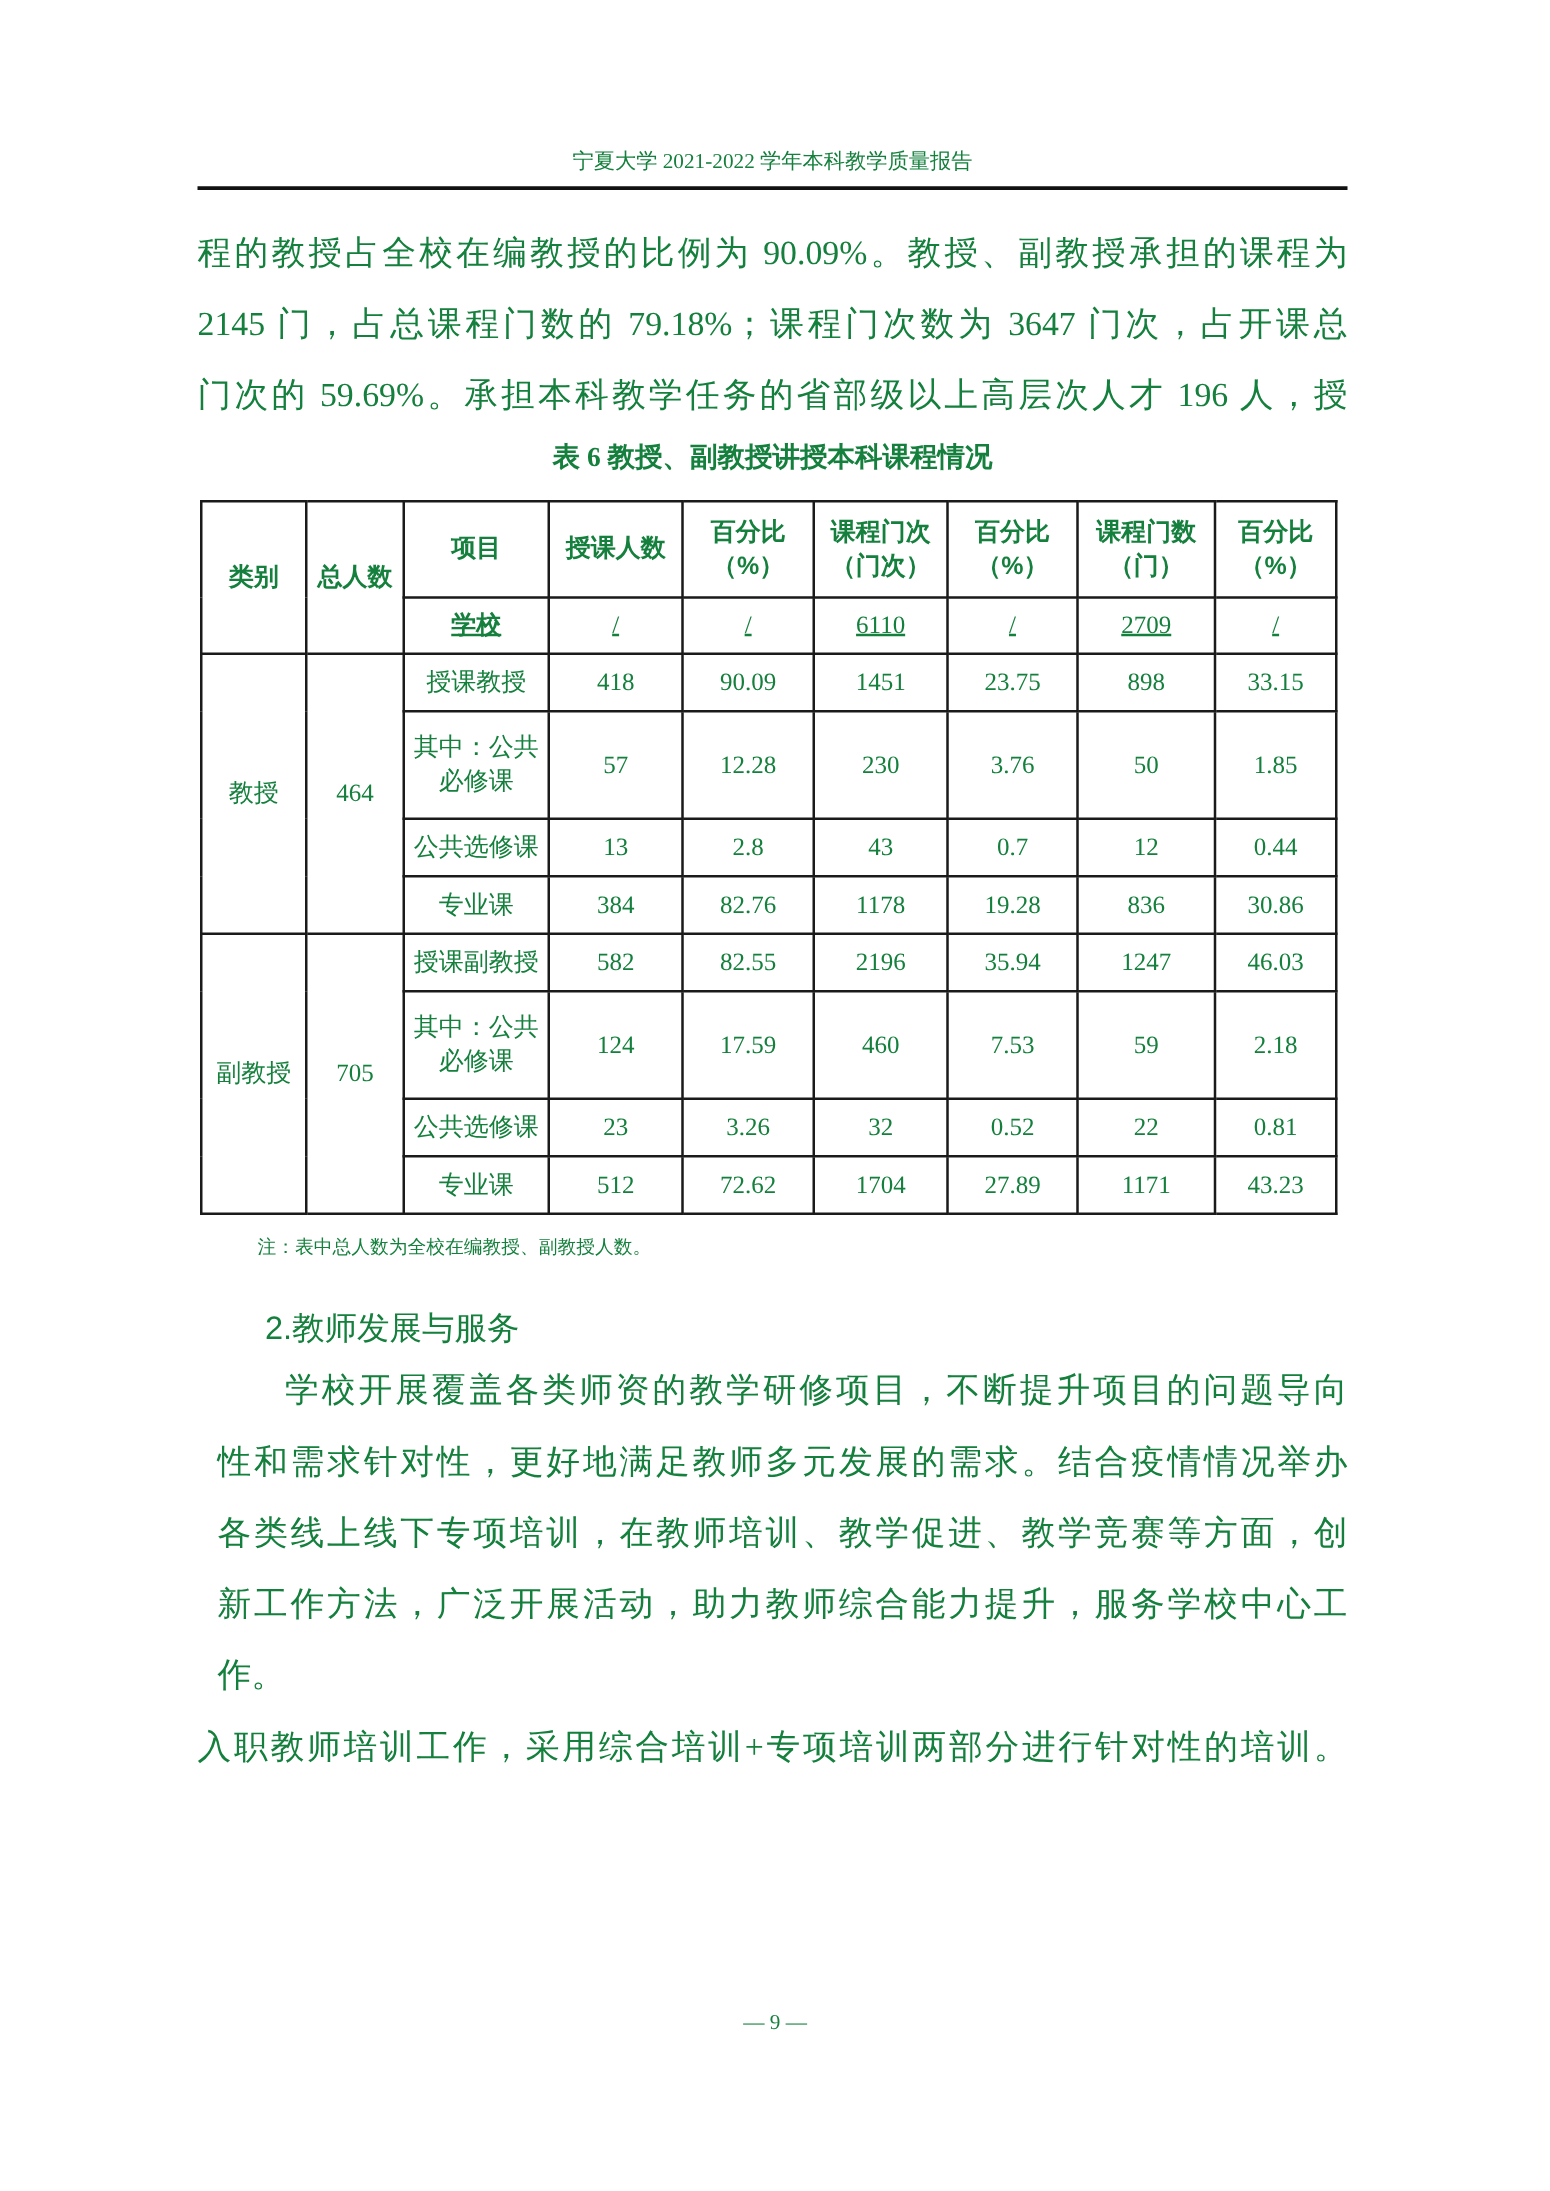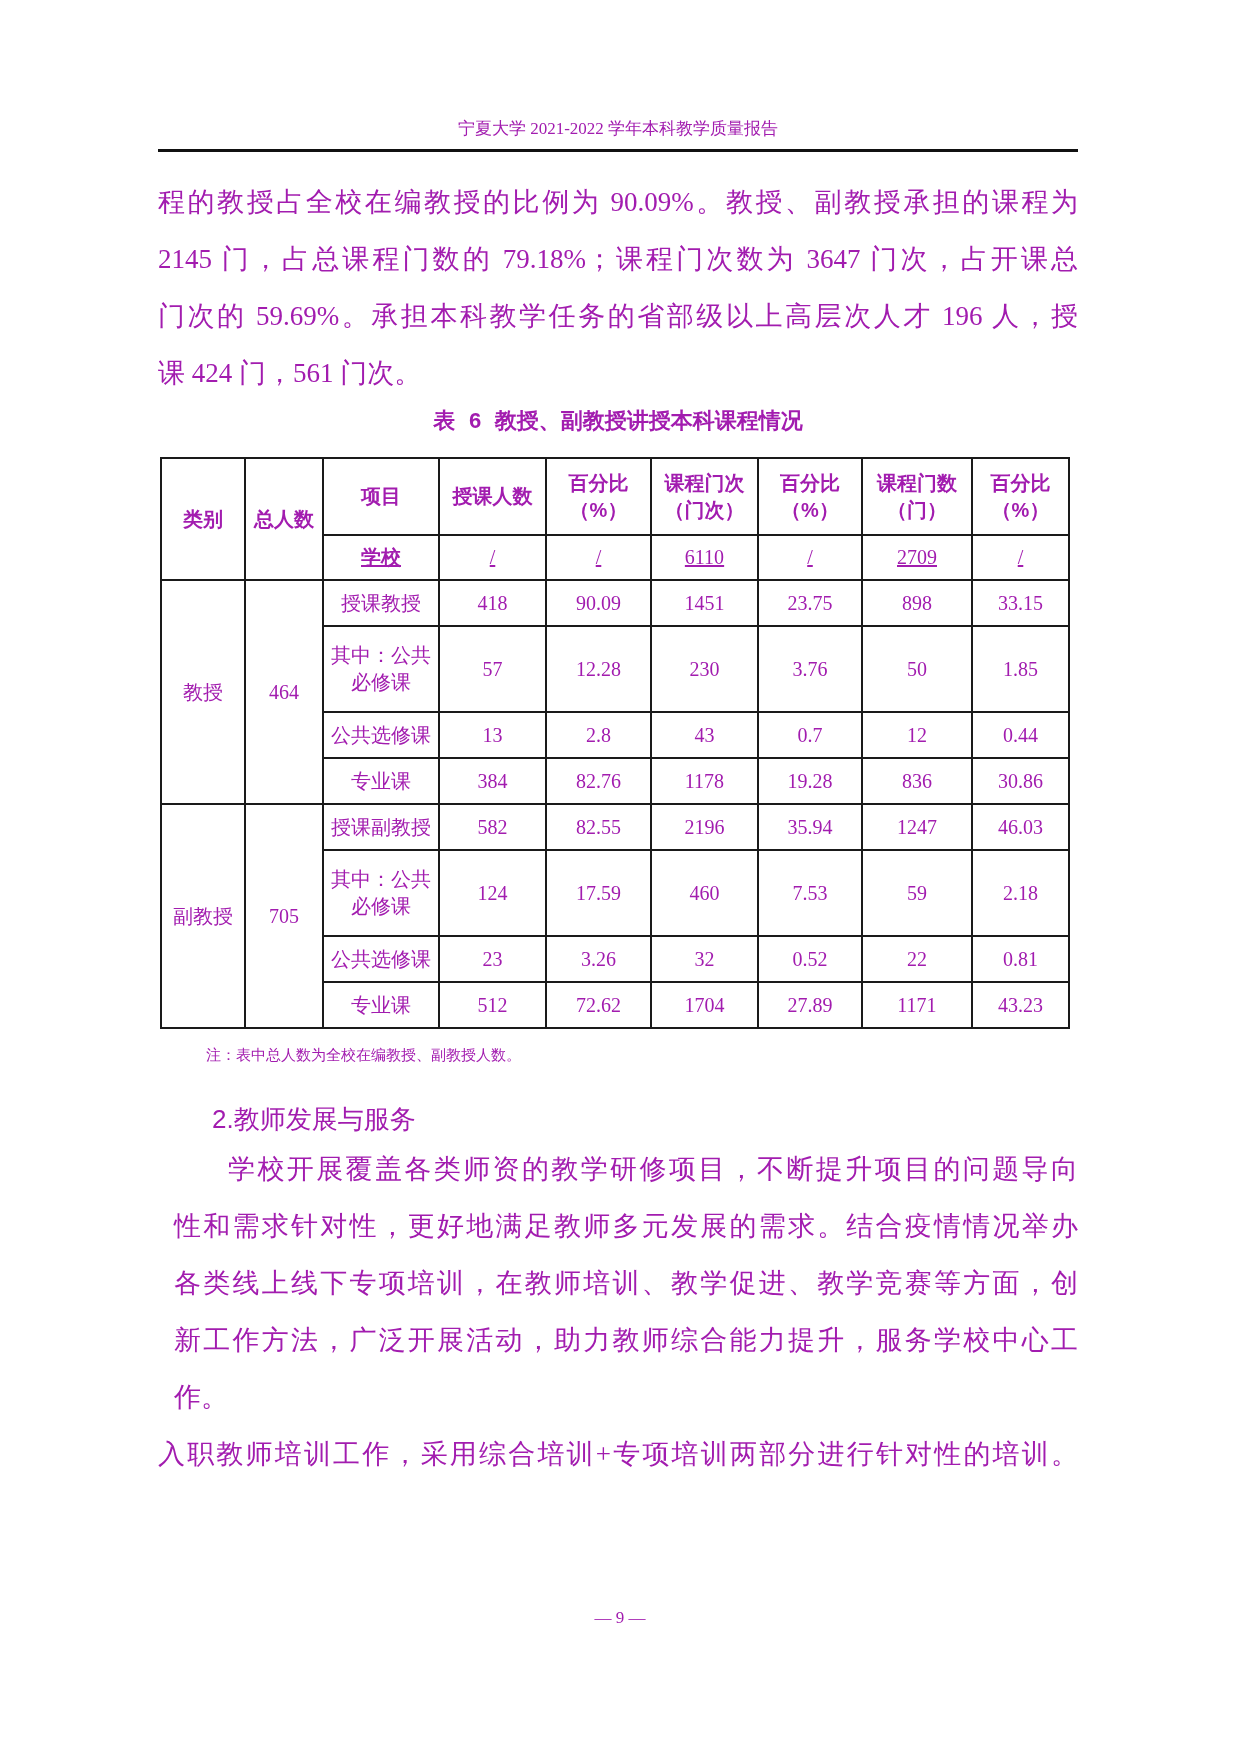--- a/index.html
+++ b/index.html
@@ -1,21 +1,21 @@
 <!DOCTYPE html>
 <html><head>
 <meta charset="utf-8">
 <style>
   html,body { margin:0; padding:0; background:#e8e8e8; }
   .page {
     position:relative;
     width:1240px; height:1753px;
     margin:0 auto;
     background:#ffffff;
-    color:#a21caf;
+    color:#15803d;
     font-family:"Liberation Serif","DejaVu Serif",serif;
     overflow:hidden;
   }
   .content { margin:0 162px 0 158px; }
   .page-header {
     padding-top:118px;
     text-align:center;
     font-size:17px;
     line-height:22px;
   }
@@ -25,21 +25,21 @@
     height:0;
   }
   .para { font-size:27px; line-height:57px; }
   .para-1 { margin-top:22px; }
   .line { display:block; text-align:justify; text-align-last:justify; }
   .line-last { text-align-last:left; }
   .line-indent { text-indent:54px; }
   .table-caption {
     margin-top:6px;
     text-align:center;
-    font-family:Liberation Mono, monospace;
+    font-family:Liberation Serif, serif;
     font-weight:bold;
     font-size:22px;
     line-height:30px;
   }
   table.t6 {
     margin-top:19px;
     margin-left:2px;
     border-collapse:collapse;
     table-layout:fixed;
     width:908px;
@@ -93,21 +93,20 @@
 
     <div class="page-header">
       <span>宁夏大学 2021-2022 学年本科教学质量报告</span>
     </div>
     <div class="header-rule"></div>
 
     <div class="para para-1">
       <span class="line">程的教授占全校在编教授的比例为 90.09%。教授、副教授承担的课程为</span>
       <span class="line">2145 门，占总课程门数的 79.18%；课程门次数为 3647 门次，占开课总</span>
       <span class="line">门次的 59.69%。承担本科教学任务的省部级以上高层次人才 196 人，授</span>
-      <span class="line line-last">课 424 门，561 门次。</span>
     </div>
 
     <div class="table-caption">表 6 教授、副教授讲授本科课程情况</div>
 
     <table class="t6">
       <colgroup>
         <col style="width:84px">
           <col style="width:78px">
           <col style="width:116px">
         <col style="width:107px">

